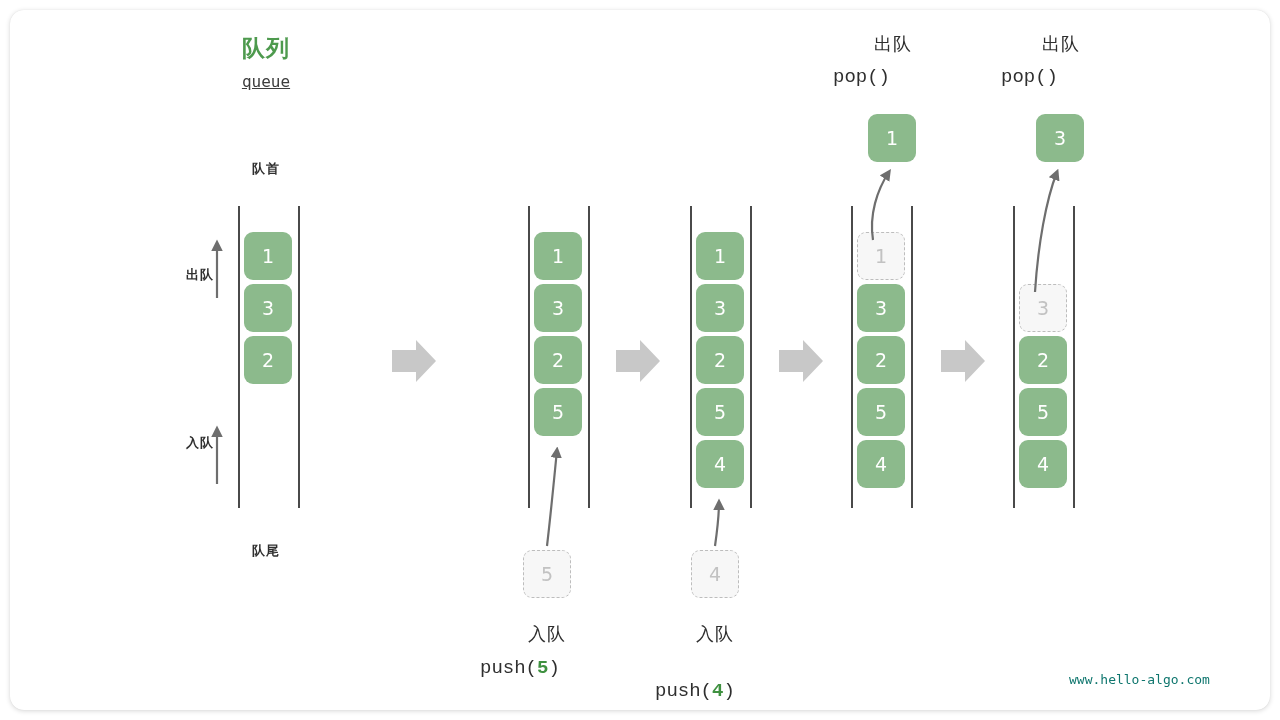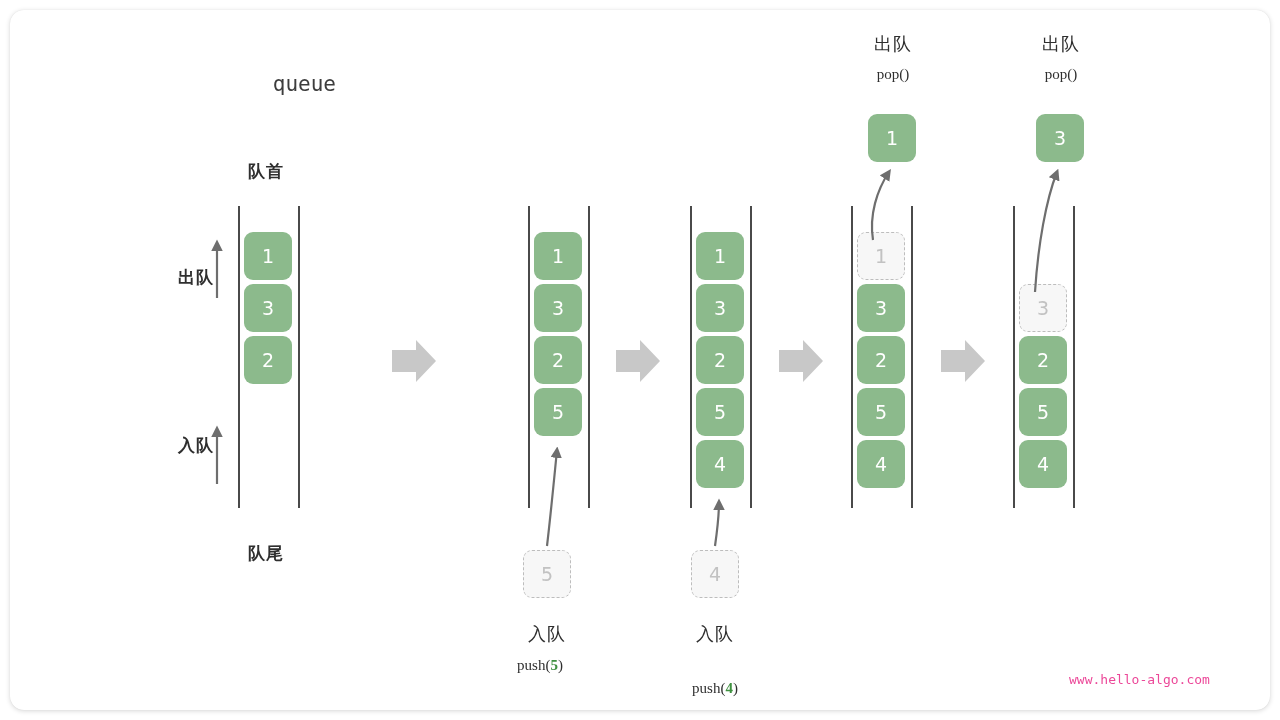--- a/index.html
+++ b/index.html
@@ -20,39 +20,39 @@
 
   .abs{position:absolute;}
 
   
   .title-cn{
     font-size:23px;font-weight:bold;color:#4e9a4e;
     letter-spacing:1px;text-align:center;white-space:nowrap;
   }
   .title-en{
     font-family:"DejaVu Sans Mono","Liberation Mono",monospace;
-    font-size:21px;color:#3d3d3d;text-align:right;white-space:nowrap;
+    font-size:16px;color:#3d3d3d;text-align:center;white-space:nowrap;text-decoration:underline;
   }
   .lbl-cn{
-    font-size:17px;font-weight:bold;color:#2f2f2f;
+    font-size:13px;font-weight:bold;color:#2f2f2f;
     letter-spacing:1px;text-align:center;white-space:nowrap;
   }
   .op-cn{
     font-size:18px;color:#2f2f2f;letter-spacing:1px;
     text-align:center;white-space:nowrap;font-weight:normal;
   }
   .op-code{
-    font-family:Liberation Serif, serif;
-    font-size:15px;color:#2f2f2f;text-align:center;white-space:nowrap;
+    font-family:Liberation Mono, monospace;
+    font-size:19px;color:#2f2f2f;white-space:nowrap;
   }
   .op-code .num{color:#3f9140;font-weight:bold;}
 
   .watermark{
     font-family:"DejaVu Sans Mono","Liberation Mono",monospace;
-    font-size:13px;color:#ec4899;white-space:nowrap;
+    font-size:13px;color:#0f766e;white-space:nowrap;
   }
 
   
   .rail{
     position:absolute;width:1.6px;background:#4a4a4a;
   }
 
   
   .cell{
     position:absolute;
@@ -74,20 +74,21 @@
   
   #svg{position:absolute;left:0;top:0;width:1280px;height:720px;pointer-events:none;}
 </style>
 </head>
 <body>
 
 <div id="card"></div>
 
 <div id="stage">
 
+  <div class="abs title-cn" style="left:196px;top:33px;width:140px;">队列</div>
   <div class="abs title-en" style="left:196px;top:72px;width:140px;">queue</div>
 
   <div class="abs lbl-cn" style="left:206px;top:160px;width:120px;">队首</div>
   <div class="abs lbl-cn" style="left:206px;top:542px;width:120px;">队尾</div>
 
   <div class="abs lbl-cn" style="left:140px;top:266px;width:74px;text-align:right;">出队</div>
   <div class="abs lbl-cn" style="left:140px;top:434px;width:74px;text-align:right;">入队</div>
 
   <div class="abs op-cn" style="left:833px;top:32px;width:120px;">出队</div>
   <div class="abs op-code" style="left:833px;top:66px;width:120px;">pop()</div>

